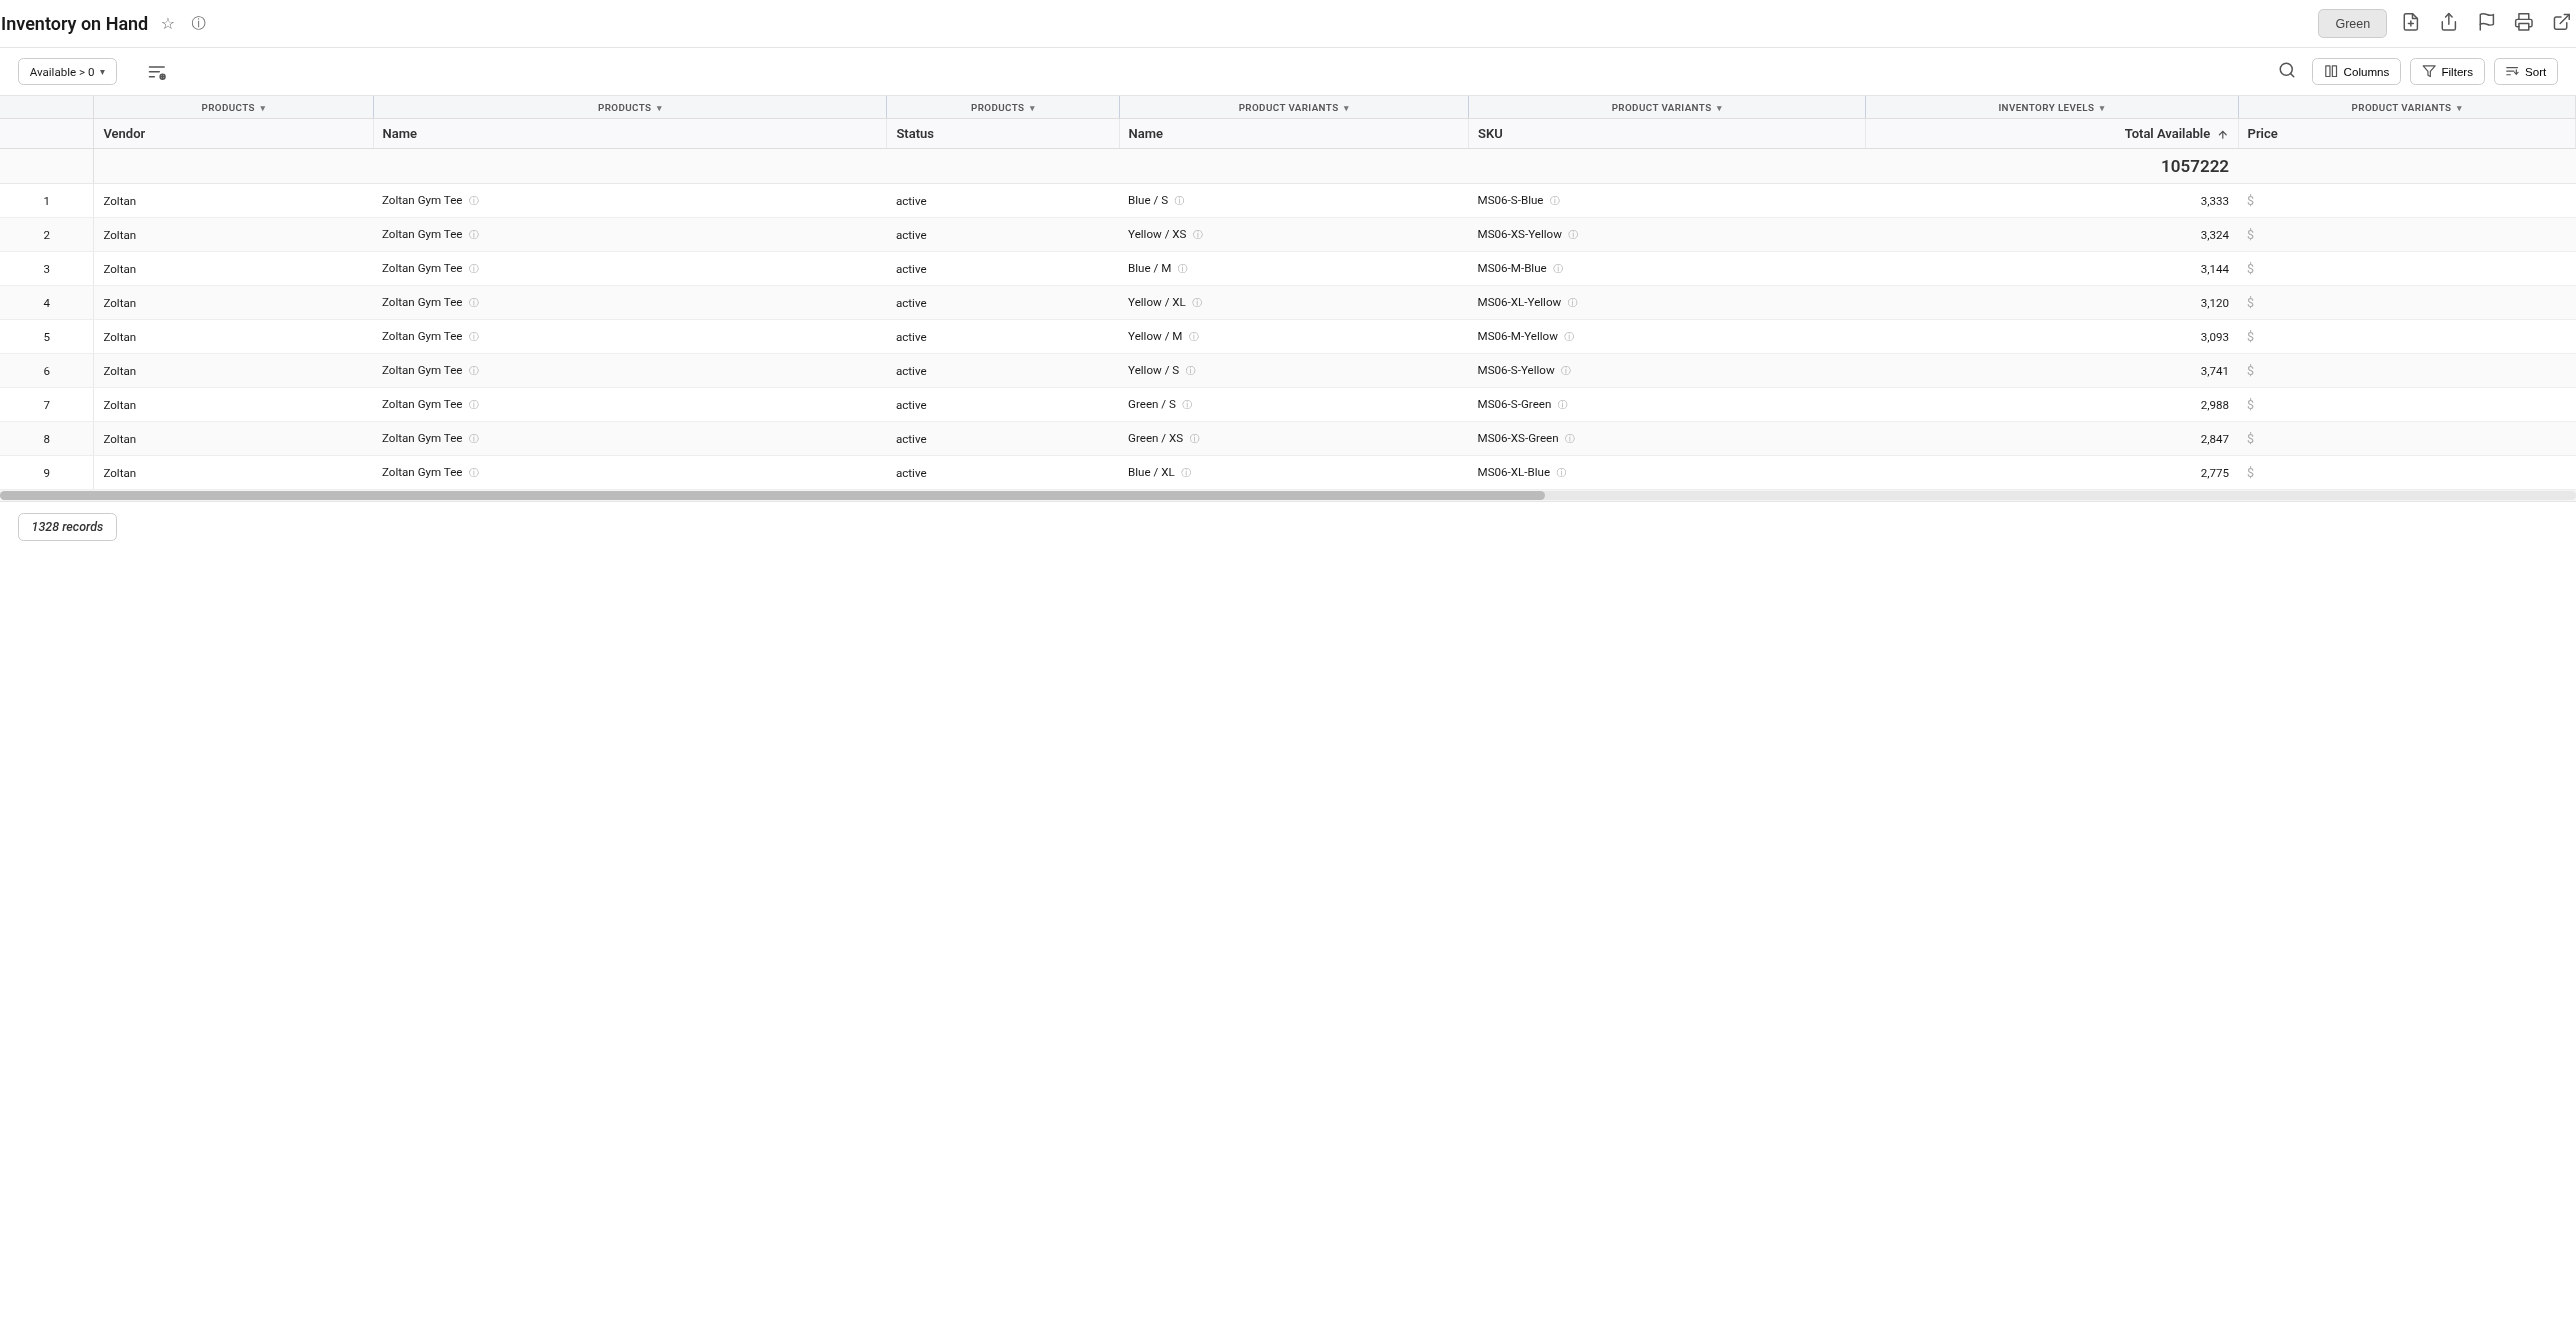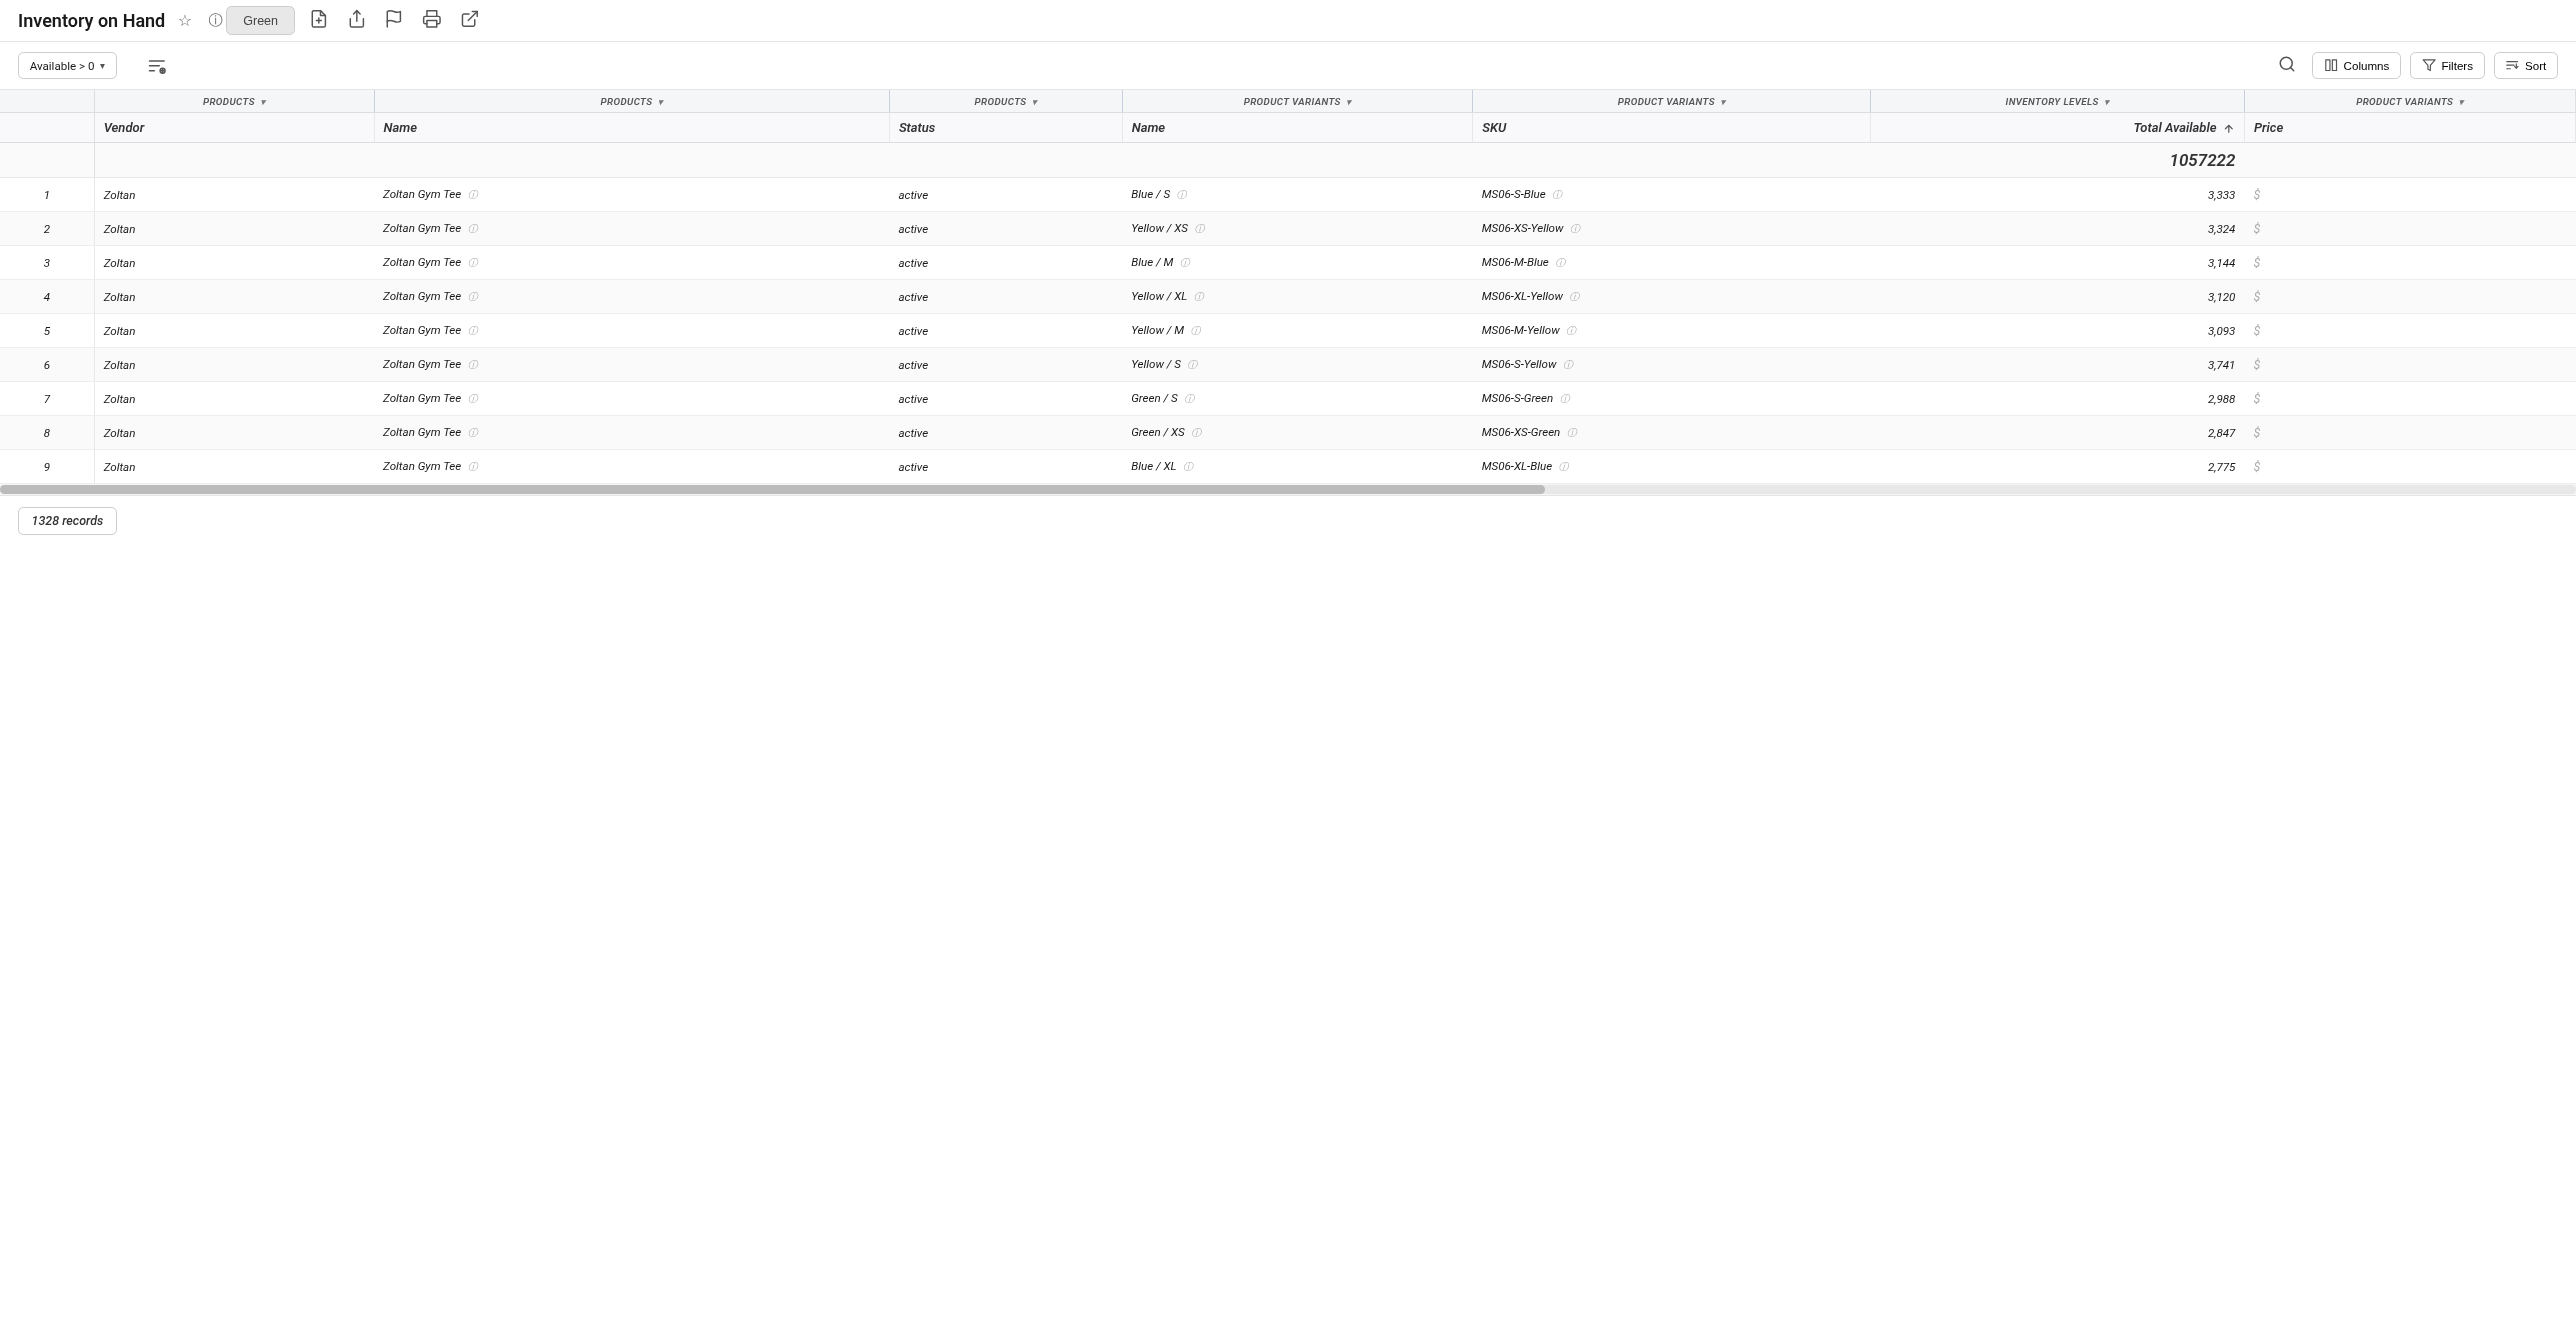--- a/index.html
+++ b/index.html
@@ -7,23 +7,24 @@
       font-family: -apple-system, BlinkMacSystemFont, "Segoe UI", Roboto, sans-serif;
       font-size: 12.5px;
       background: #fff;
       color: #1a1a1a;
     }
 
     
     .top-bar {
       display: flex;
       align-items: center;
-      padding: 9px 18px;
+      justify-content: space-between;
+      padding: 9px 1px;
       border-bottom: 0.9px solid #e5e5e5;
-      height: 42px;
+      height: 48px;
     }
     .top-bar-left {
       display: flex;
       align-items: center;
       gap: 9px;
     }
     .page-title-text {
       font-size: 18px;
       font-weight: 600;
       color: #1a1a1a;
@@ -119,21 +120,20 @@
 
     
     .table-container {
       overflow-x: auto;
       flex: 1;
     }
     table {
       width: 100%;
       border-collapse: collapse;
       min-width: 804px;
-      font-style: italic;
     }
 
     
     .col-group-header th {
       background: #f5f6f8;
       border-bottom: 0.9px solid #ddd;
       border-right: 0.9px solid #e0e0e0;
       padding: 5.4px 9px;
       font-size: 9.8px;
       font-weight: 600;

